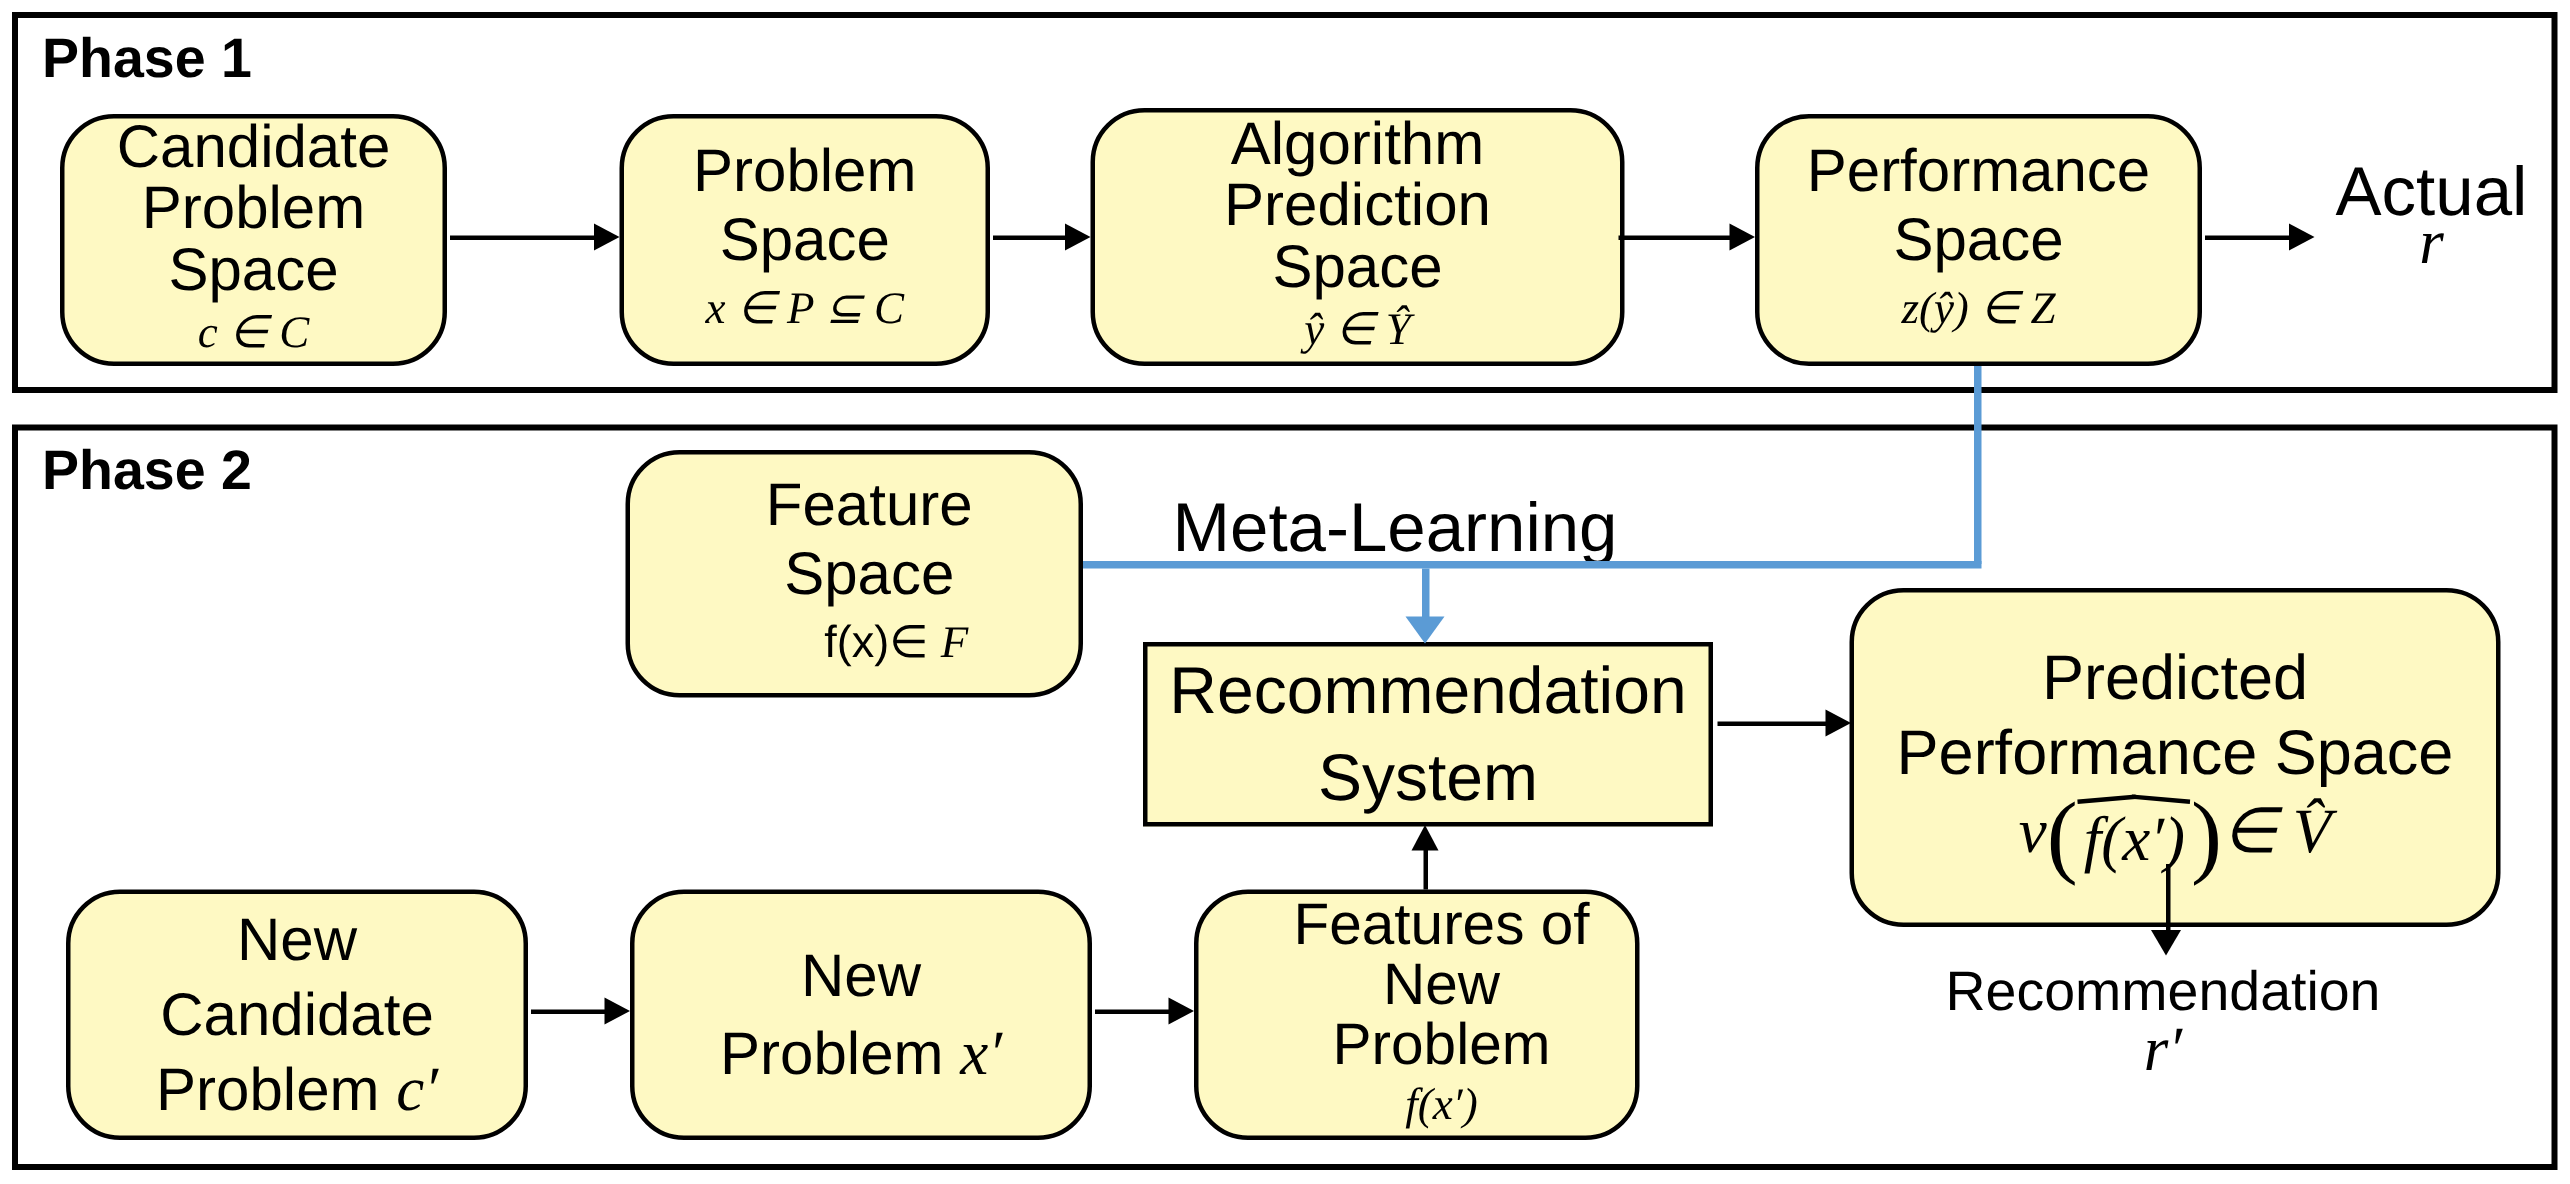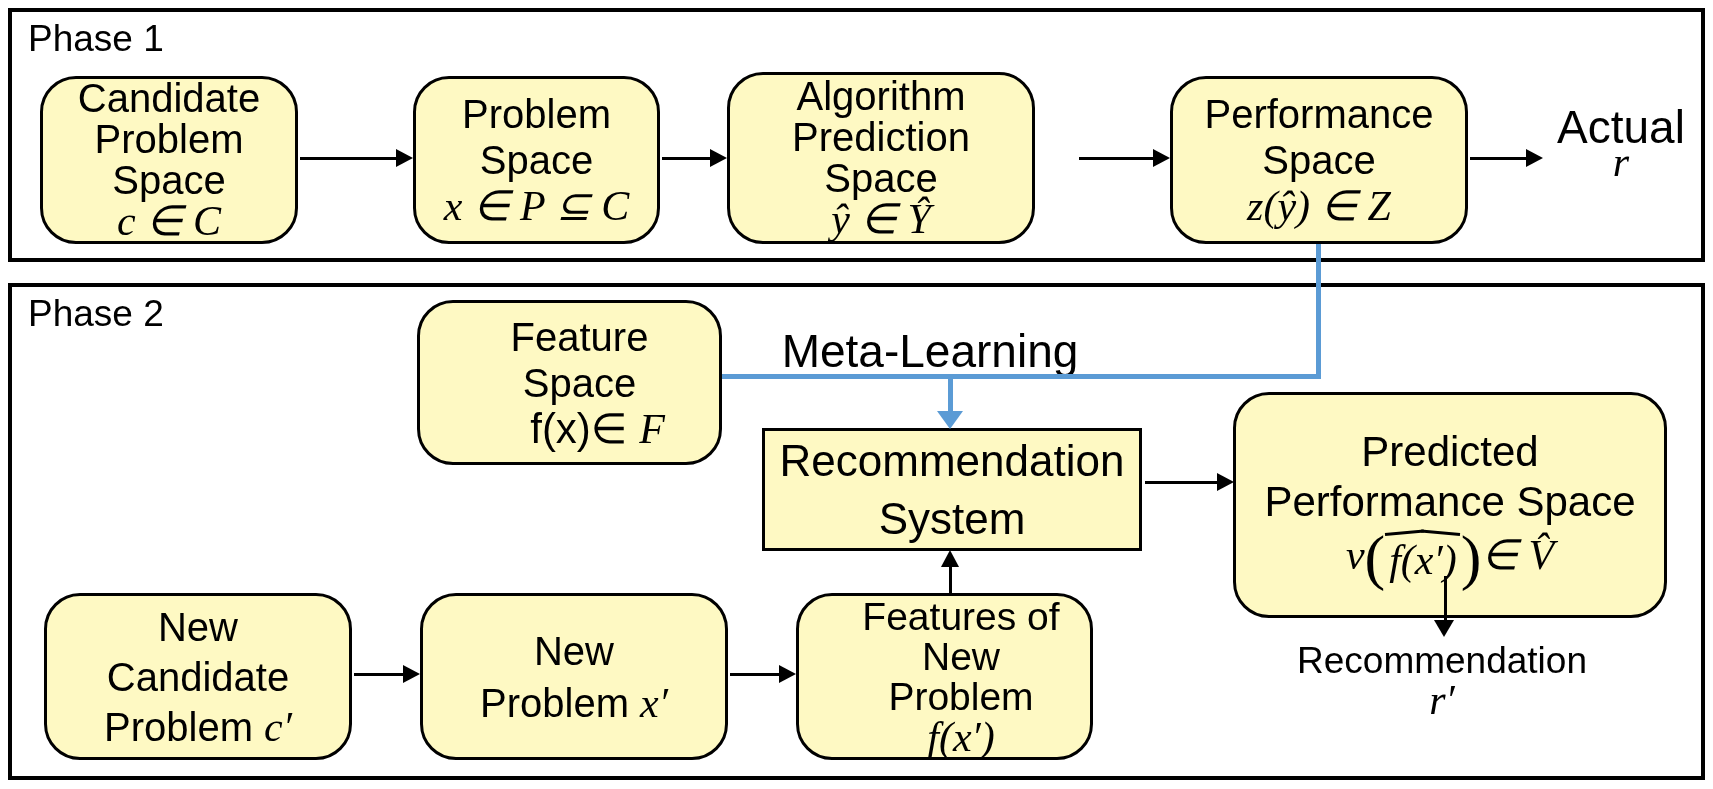--- a/index.html
+++ b/index.html
@@ -3,29 +3,29 @@
 <meta charset="utf-8">
 <style>
   :root { --blue: #5B9BD5; --ink: #000000; }
   * { box-sizing: border-box; margin: 0; padding: 0; }
   body { background: #ffffff; }
   .diagram {
     position: relative; width: 1713px; height: 789px; background: #ffffff;
     font-family: "Liberation Sans", sans-serif; color: var(--ink); overflow: hidden;
   }
   .frame { position: absolute; border: 4px solid var(--ink); background: transparent; }
-  .phaselabel { position: absolute; font-weight: normal; font-size: 37px; }
+  .phaselabel { position: absolute; font-weight: bold; font-size: 37px; }
   .node {
     position: absolute; border: 3px solid var(--ink); border-radius: 36px; background: #fef9c3;
     display: flex; flex-direction: column; align-items: center; justify-content: center;
     text-align: center; font-size: 40px; line-height: 42px;
   }
   .rectnode { border-radius: 0; font-size: 44px; line-height: 58px; }
   .math { font-family: "Liberation Serif", serif; font-style: italic; }
-  .mline { font-family: "Liberation Serif", serif; font-style: italic; font-size: 42px; text-align: right; }
+  .mline { font-family: "Liberation Serif", serif; font-style: italic; font-size: 30px; text-align: right; }
   .mprefix { font-family: "Liberation Sans", sans-serif; font-style: normal; margin-left: 36px; }
   .hl { position: absolute; height: 3px; background: var(--ink); }
   .vl { position: absolute; width: 3px; background: var(--ink); }
   .head-r { position: absolute; width: 0; height: 0;
     border-top: 9px solid transparent; border-bottom: 9px solid transparent; border-left: 17px solid var(--ink); }
   .head-u { position: absolute; width: 0; height: 0;
     border-left: 9px solid transparent; border-right: 9px solid transparent; border-bottom: 17px solid var(--ink); }
   .head-d { position: absolute; width: 0; height: 0;
     border-left: 10px solid transparent; border-right: 10px solid transparent; border-top: 17px solid var(--ink); }
   .bluebar { position: absolute; background: var(--blue); z-index: 5; }
@@ -56,21 +56,21 @@
     <span>Space</span>
     <span class="mline">c ∈ C</span>
   </div>
 
   <div class="node" style="left:413px; top:76px; width:247px; height:168px; line-height:46px;">
     <span>Problem</span>
     <span>Space</span>
     <span class="mline">x ∈ P ⊆ C</span>
   </div>
 
-  <div class="node" style="left:727px; top:72px; width:308px; height:172px; line-height:41px;">
+  <div class="node" style="left:727px; top:72px; width:356px; height:172px; line-height:41px;">
     <span>Algorithm</span>
     <span>Prediction</span>
     <span>Space</span>
     <span class="mline">ŷ ∈ Ŷ</span>
   </div>
 
   <div class="node" style="left:1170px; top:76px; width:298px; height:168px; line-height:46px;">
     <span>Performance</span>
     <span>Space</span>
     <span class="mline">z(ŷ) ∈ Z</span>

